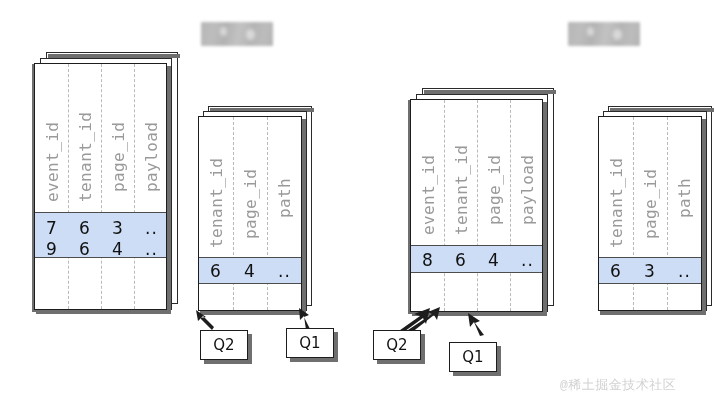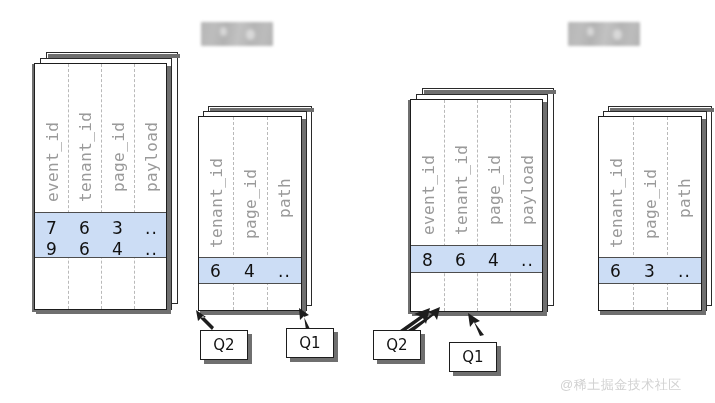--- a/index.html
+++ b/index.html
@@ -95,21 +95,21 @@
   .qshadow{position:absolute;background:#6f6f6f;z-index:8;}
 
   .connector{position:absolute;z-index:7;}
   .connector svg{display:block;overflow:visible;}
 
   
   .watermark{
     position:absolute;
     color:#d2d2d2;
     font-size:13px;
-    font-family:Liberation Sans, sans-serif;
+    font-family:Liberation Mono, monospace;
     white-space:nowrap;
     letter-spacing:.5px;
   }
 </style>
 </head>
 <body>
 
 <div id="stage">
 
   <div class="redacted" style="left:201px;top:22px;width:72px;height:24px;"></div>

